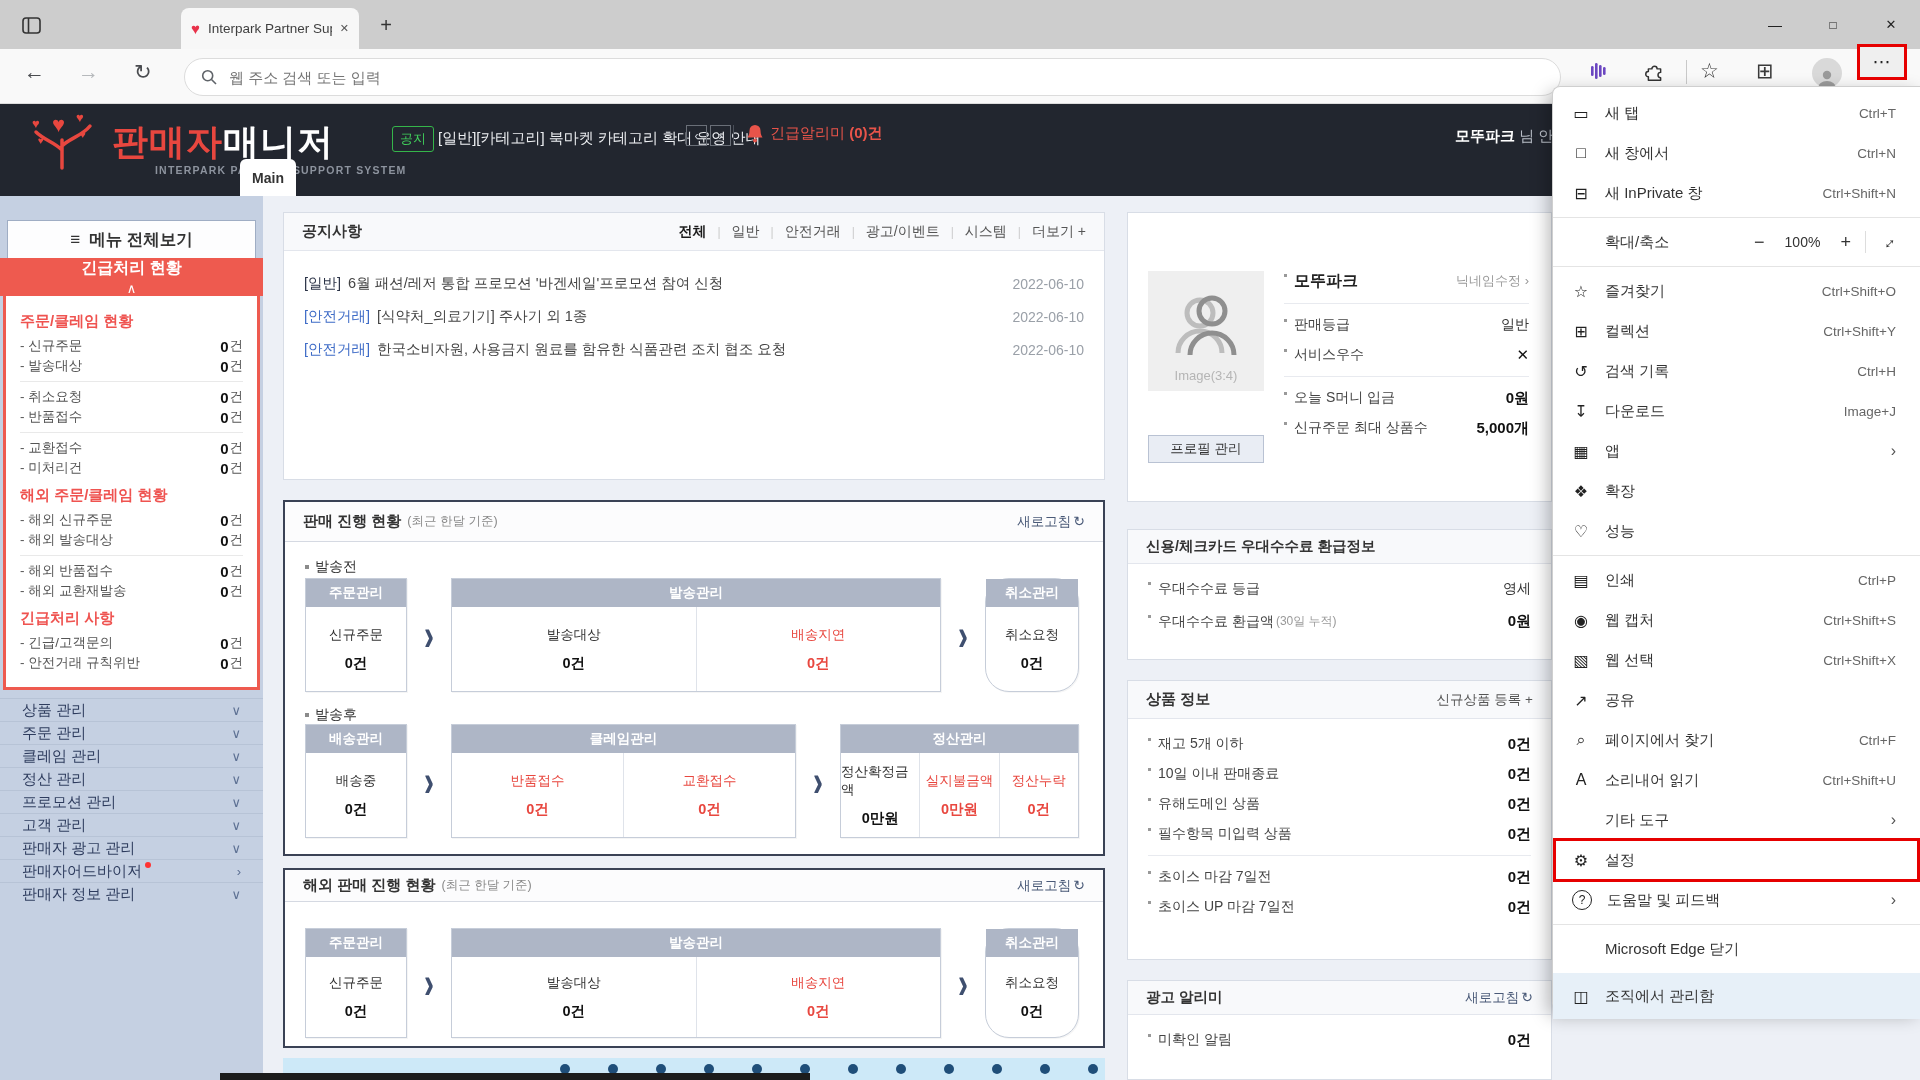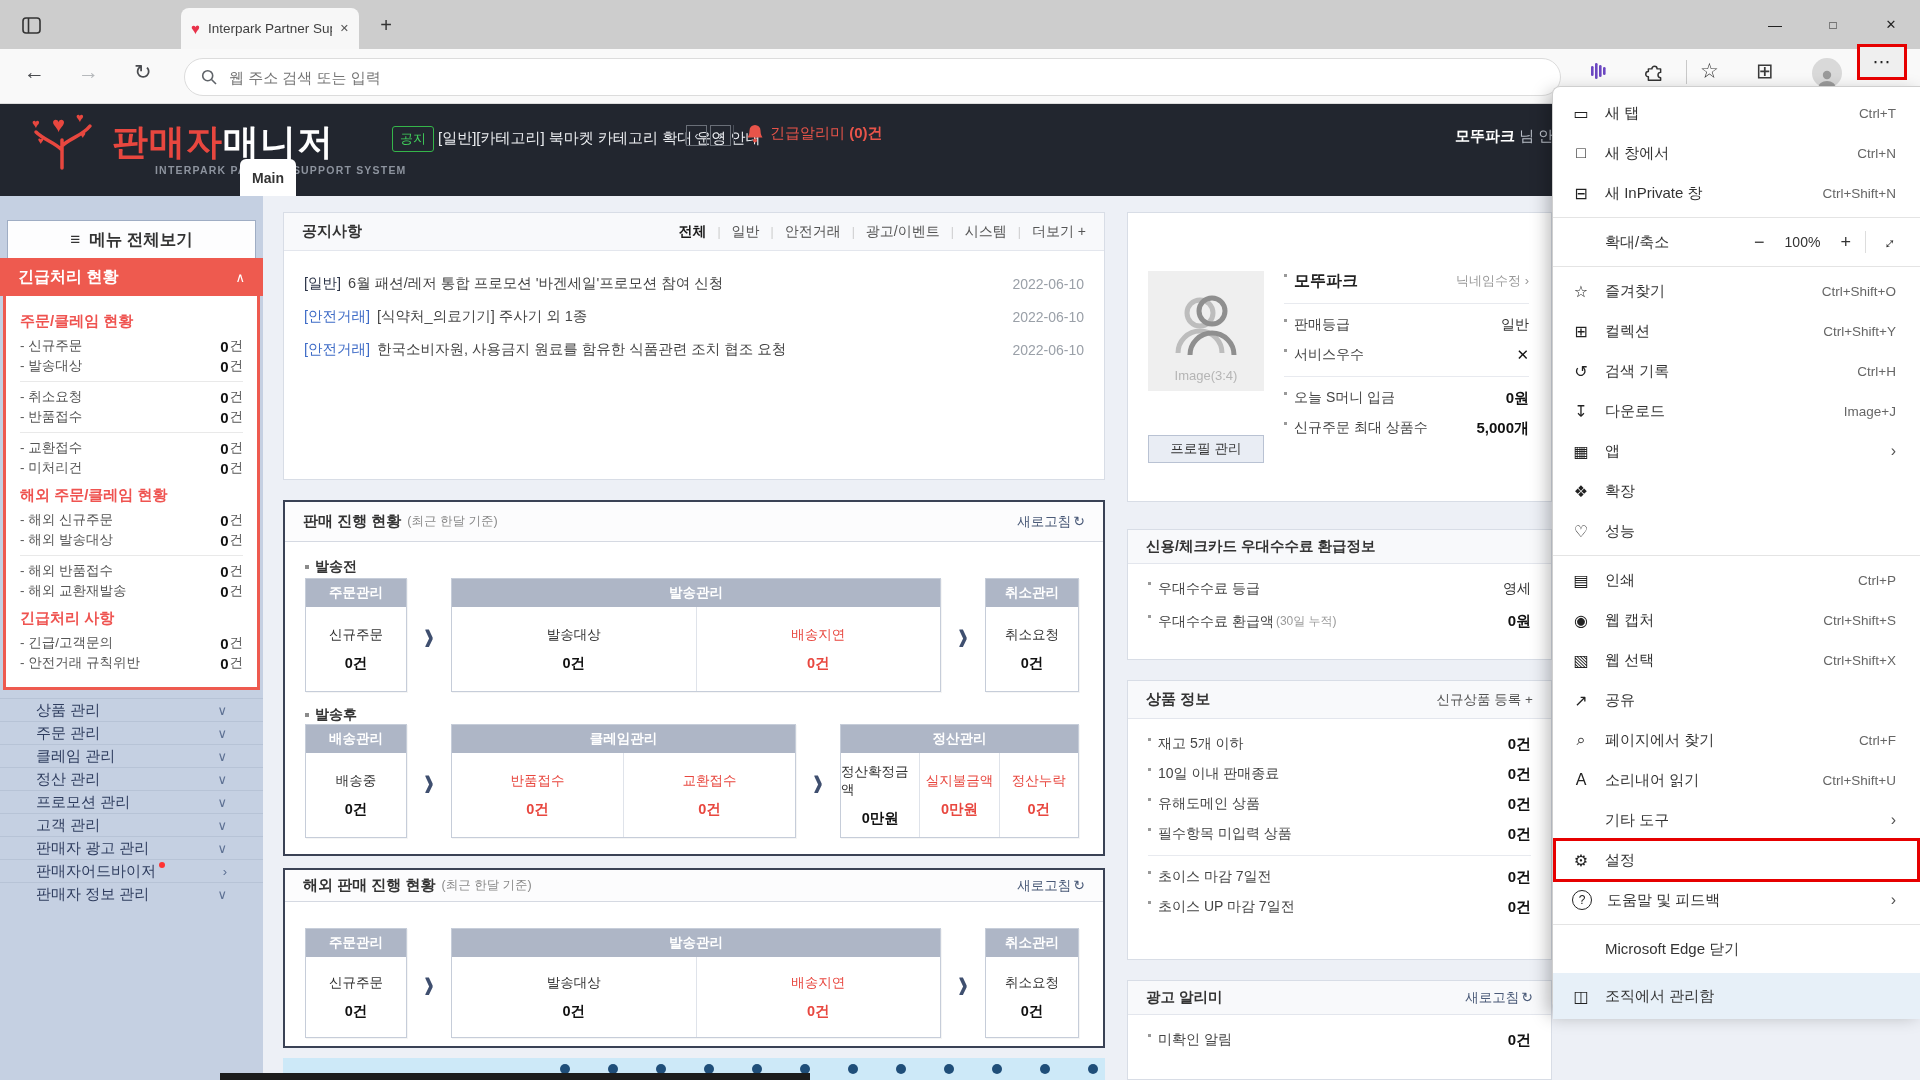--- a/index.html
+++ b/index.html
@@ -43,32 +43,32 @@
   .greet{position:absolute;left:1455px;top:23px;font-size:15px;color:#b9bec7;white-space:nowrap;}
   .greet b{color:#fff;}
   .maintab{position:absolute;left:240px;top:55px;width:56px;height:37px;background:#fff;border-radius:6px 6px 0 0;
            display:flex;align-items:center;justify-content:center;font-size:14px;font-weight:bold;color:#333;}
   
   .sidebar{position:absolute;left:0;top:196px;width:263px;height:884px;background:#c5d0e2;}
   .menu-all{position:absolute;left:7px;top:24px;width:249px;height:40px;background:#fdfdfe;border:1px solid #9fadc4;
             display:flex;align-items:center;justify-content:center;gap:9px;font-size:16.5px;font-weight:600;color:#333;box-sizing:border-box;}
   .menu-all .ic{font-size:17px;}
   .uhead{position:absolute;left:0;top:62px;width:263px;height:38px;background:#ee5a4f;color:#fff;display:flex;align-items:center;
-         justify-content:space-between;padding:0 18px;box-sizing:border-box;font-size:16px;font-weight:bold;}
+         justify-content:space-between;padding:0 18px;box-sizing:border-box;font-size:16px;font-weight:bold;flex-direction:column;}
   .uhead .ch{font-size:13px;font-weight:normal;}
   .ubox{position:absolute;left:3px;top:100px;width:257px;height:394px;background:#fff;border:3px solid #ee5a4f;border-top:none;
         box-sizing:border-box;padding:8px 14px;}
   .sg-title{color:#ef5350;font-weight:bold;font-size:15px;margin:8px 0 5px;}
   .srow{display:flex;align-items:center;height:20px;}
   .srow .lbl{font-size:13.5px;color:#555;}
   .srow .cnt{margin-left:auto;font-size:15px;font-weight:bold;color:#111;}
   .srow .unit{font-size:13.5px;color:#555;margin-left:1px;}
   .ssep{border-top:1px solid #e9e9e9;margin:5px 0;}
   .smenu{position:absolute;left:0;top:502px;width:263px;}
-  .sm-item{height:23px;border-top:1px solid #b7c3d6;display:flex;align-items:center;padding:0 36px;font-size:15px;color:#2e3c5e;box-sizing:border-box;position:relative;}
+  .sm-item{height:23px;border-top:1px solid #b7c3d6;display:flex;align-items:center;padding:0 22px;font-size:15px;color:#2e3c5e;box-sizing:border-box;position:relative;}
   .sm-item .chv{margin-left:auto;color:#5d7093;font-size:13px;}
   .sm-item .dot{width:6px;height:6px;border-radius:50%;background:#f33;margin:-12px 0 0 3px;}
   
   .panel{position:absolute;background:#fff;border:1px solid #d8dde6;box-sizing:border-box;}
   .phead{height:38px;background:#f8f9fb;border-bottom:1px solid #e3e6ed;display:flex;align-items:center;padding:0 18px;box-sizing:border-box;}
   .phead .t{font-size:15px;font-weight:bold;color:#333;}
   .phead .sub{font-size:12.5px;color:#888;margin-left:6px;}
   .phead .act{margin-left:auto;font-size:13.5px;color:#555;}
   .refresh{margin-left:auto;font-size:13.5px;color:#4a5a78;}
   .refresh .ri{font-size:14px;margin-left:2px;}
@@ -79,34 +79,34 @@
   .n-tab.active{font-weight:bold;color:#1a1a1a;}
   .n-body{padding:16px 20px;}
   .n-row{display:flex;align-items:center;height:33px;font-size:14.5px;}
   .n-row .tag{font-weight:normal;color:#2b3347;margin-right:7px;white-space:nowrap;}
   .n-row .tag.blue{color:#3f6cc7;}
   .n-row .txt{color:#444;flex:1;white-space:nowrap;overflow:hidden;}
   .n-row .date{color:#9aa0a8;font-size:14px;margin-left:12px;}
   
   .bpanel{border:2px solid #3a4255;}
   .bpanel .phead{background:#fcfcfd;border-bottom:1px solid #d5d9e2;}
-  .sec-label{position:absolute;left:20px;display:flex;align-items:center;gap:6px;font-size:14px;font-weight:bold;color:#333;}
+  .sec-label{position:absolute;left:20px;display:flex;align-items:center;gap:6px;font-size:14px;font-weight:normal;color:#333;}
   .sec-label::before{content:"";width:4px;height:4px;background:#8b8b8b;display:inline-block;}
   .frow{position:absolute;left:20px;right:24px;display:flex;align-items:stretch;}
   .fbox{border:1px solid #c6cdd9;display:flex;flex-direction:column;background:#fff;box-shadow:1px 1px 0 rgba(0,0,0,0.04);}
   .fbox .bh{height:28px;background:#aeb6c6;color:#fff;font-size:13.5px;font-weight:bold;display:flex;align-items:center;justify-content:center;flex:none;}
   .bcells{flex:1;display:flex;}
   .bcell{flex:1;display:flex;flex-direction:column;align-items:center;justify-content:center;gap:10px;}
   .bcell+.bcell{border-left:1px solid #dfe3ea;}
   .bcell .cl{font-size:13.5px;color:#333;}
   .bcell .cv{font-size:14.5px;font-weight:bold;color:#111;}
   .bcell.red .cl,.bcell.red .cv{color:#e8473f;}
   .farrow{width:44px;display:flex;align-items:center;justify-content:center;}
   .farrow span{font-size:30px;color:#3f4f6f;font-weight:bold;transform:scaleY(1.5);}
-  .w100{width:100px;flex:none;} .w343{width:343px;flex:none;} .w92{width:92px;flex:none;} .fgrow{flex:1;}
+  .w100{width:100px;flex:none;} .w343{width:343px;flex:none;} .w92{width:92px;flex:none;border-radius:24px;} .fgrow{flex:1;}
   
   .irow{display:flex;align-items:center;height:30px;}
   .irow .bu{width:3px;height:3px;background:#999;margin:-10px 7px 0 0;flex:none;}
   .irow .lbl{font-size:14px;color:#444;}
   .irow .small{font-size:12px;color:#999;margin-left:2px;}
   .irow .val{margin-left:auto;font-size:15px;font-weight:bold;color:#111;}
   .irow .val.plain{font-weight:normal;font-size:14px;color:#333;}
   .isep{border-top:1px solid #e8eaef;margin:6px 0;}
   .imgbox{position:absolute;left:20px;top:58px;width:116px;height:120px;background:#efefef;display:flex;align-items:center;justify-content:center;}
   .imgbox .cap{position:absolute;bottom:8px;width:100%;text-align:center;font-size:13px;color:#b5b5b5;}

